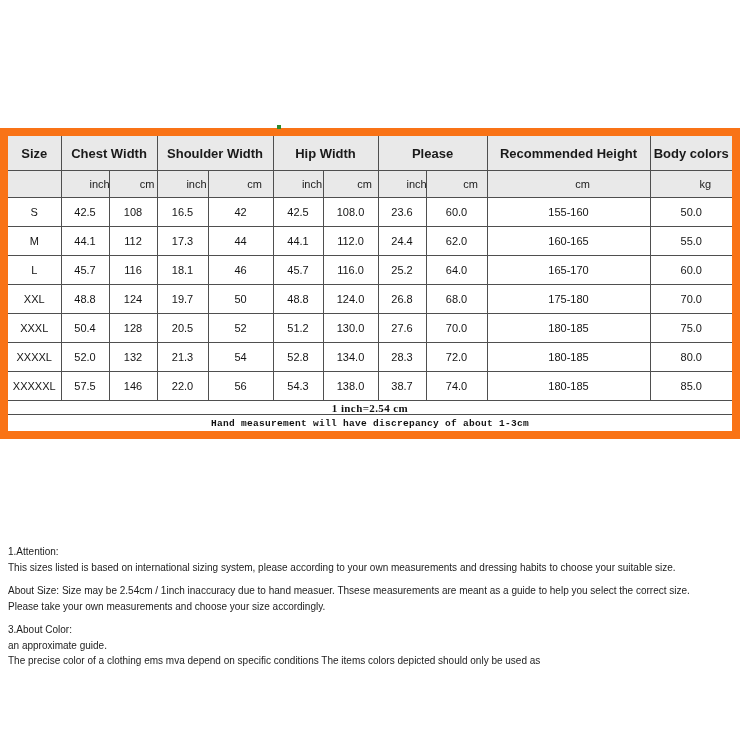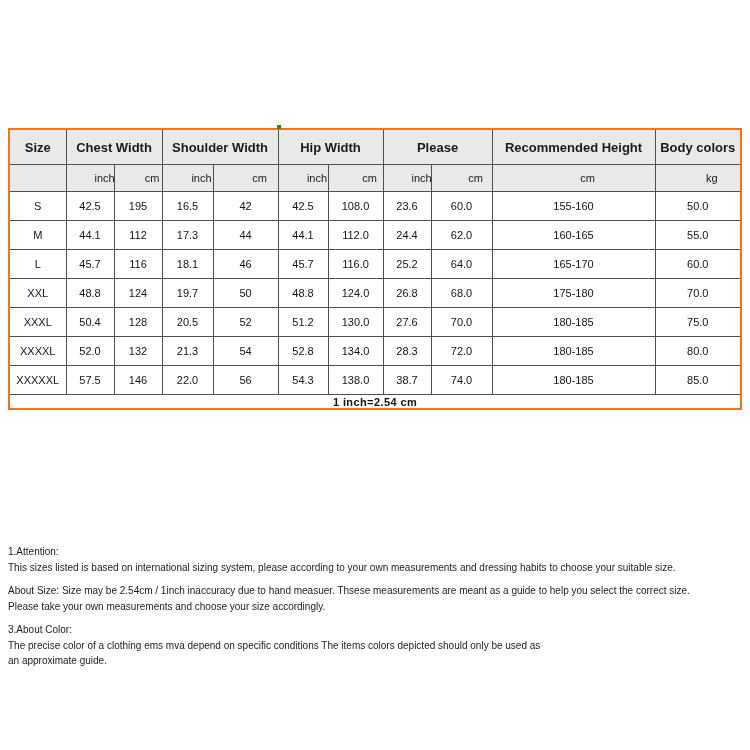--- a/index.html
+++ b/index.html
@@ -7,34 +7,34 @@
     width:750px;height:750px;background:#ffffff;
     font-family:"Liberation Sans",sans-serif;
     position:relative;overflow:hidden;color:#111;
   }
   .canvas{position:absolute;left:0;top:0;width:750px;height:750px;}
 
   
   .green-tick{position:absolute;left:277px;top:125px;width:4px;height:4px;background:#2e8b2e;z-index:3;}
 
   table.size-table{
-    position:absolute;left:8px;top:128px;width:734px;
+    position:absolute;left:0;top:128px;width:734px;
     border-collapse:collapse;table-layout:fixed;
-    border:2px solid #f97316;
+    border:8px solid #f97316;
   }
   .size-table th,.size-table td{
     border:1px solid #4f4f4f;
     text-align:center;vertical-align:middle;
     padding:0;overflow:hidden;white-space:nowrap;
   }
   th.group{height:34px;font-size:13px;font-weight:bold;background:#e9e9e9;color:#1a1a1a;}
   th.unit{height:26px;font-size:11px;font-weight:normal;background:#e9e9e9;color:#1a1a1a;padding-left:28px;}
   td.cell{height:28px;font-size:11px;color:#141414;}
   td.size-cell{font-size:11px;}
-  tr.foot1 td{height:13px;font-family:Liberation Sans, sans-serif;font-weight:bold;font-size:11px;letter-spacing:.4px;}
+  tr.foot1 td{height:13px;font-family:Liberation Serif, serif;font-weight:bold;font-size:11px;letter-spacing:.4px;}
   tr.foot2 td{height:16px;font-family:"Liberation Mono","DejaVu Sans Mono",monospace;font-weight:bold;font-size:9.5px;letter-spacing:.3px;}
 
   .notes{
     position:absolute;left:8px;top:544px;width:740px;
     font-size:10px;line-height:15.5px;color:#1c1c1c;white-space:nowrap;
   }
   .note{margin:0 0 8px 0;}
   .note .line,.note .heading{height:15.5px;}
 </style>
 </head>
@@ -78,21 +78,21 @@
           <th class="unit">inch</th>
           <th class="unit">cm</th>
           <th class="unit">cm</th>
           <th class="unit">kg</th>
         </tr>
     </thead>
     <tbody id="size-rows">
         <tr>
           <td class="cell size-cell">S</td>
           <td class="cell">42.5</td>
-          <td class="cell">195</td>
+          <td class="cell">108</td>
           <td class="cell">16.5</td>
           <td class="cell">42</td>
           <td class="cell">42.5</td>
           <td class="cell">108.0</td>
           <td class="cell">23.6</td>
           <td class="cell">60.0</td>
           <td class="cell">155-160</td>
           <td class="cell">50.0</td>
         </tr>
         <tr>
@@ -171,31 +171,34 @@
           <td class="cell">38.7</td>
           <td class="cell">74.0</td>
           <td class="cell">180-185</td>
           <td class="cell">85.0</td>
         </tr>
       </tbody>
     <tbody id="footnote-rows">
         <tr class="foot1">
           <td colspan="11">1 inch=2.54 cm</td>
         </tr>
+        <tr class="foot2">
+          <td colspan="11">Hand measurement will have discrepancy of about 1-3cm</td>
+        </tr>
       </tbody>
   </table>
 
   <div class="notes" id="notes">
       <div class="note">
         <div class="heading">1.Attention:</div>
         <div class="line">This sizes listed is based on international sizing system, please according to your own measurements and dressing habits to choose your suitable size.</div>
       </div>
       <div class="note">
         <div class="line">About Size: Size may be 2.54cm / 1inch inaccuracy due to hand measuer. Thsese measurements are meant as a guide to help you select the correct size.</div>
         <div class="line">Please take your own measurements and choose your size accordingly.</div>
       </div>
       <div class="note">
         <div class="heading">3.About Color:</div>
+        <div class="line">an approximate guide.</div>
         <div class="line">The precise color of a clothing ems mva depend on specific conditions The items colors depicted should only be used as</div>
-        <div class="line">an approximate guide.</div>
       </div>
     </div>
 </div>
 
 </body></html>

